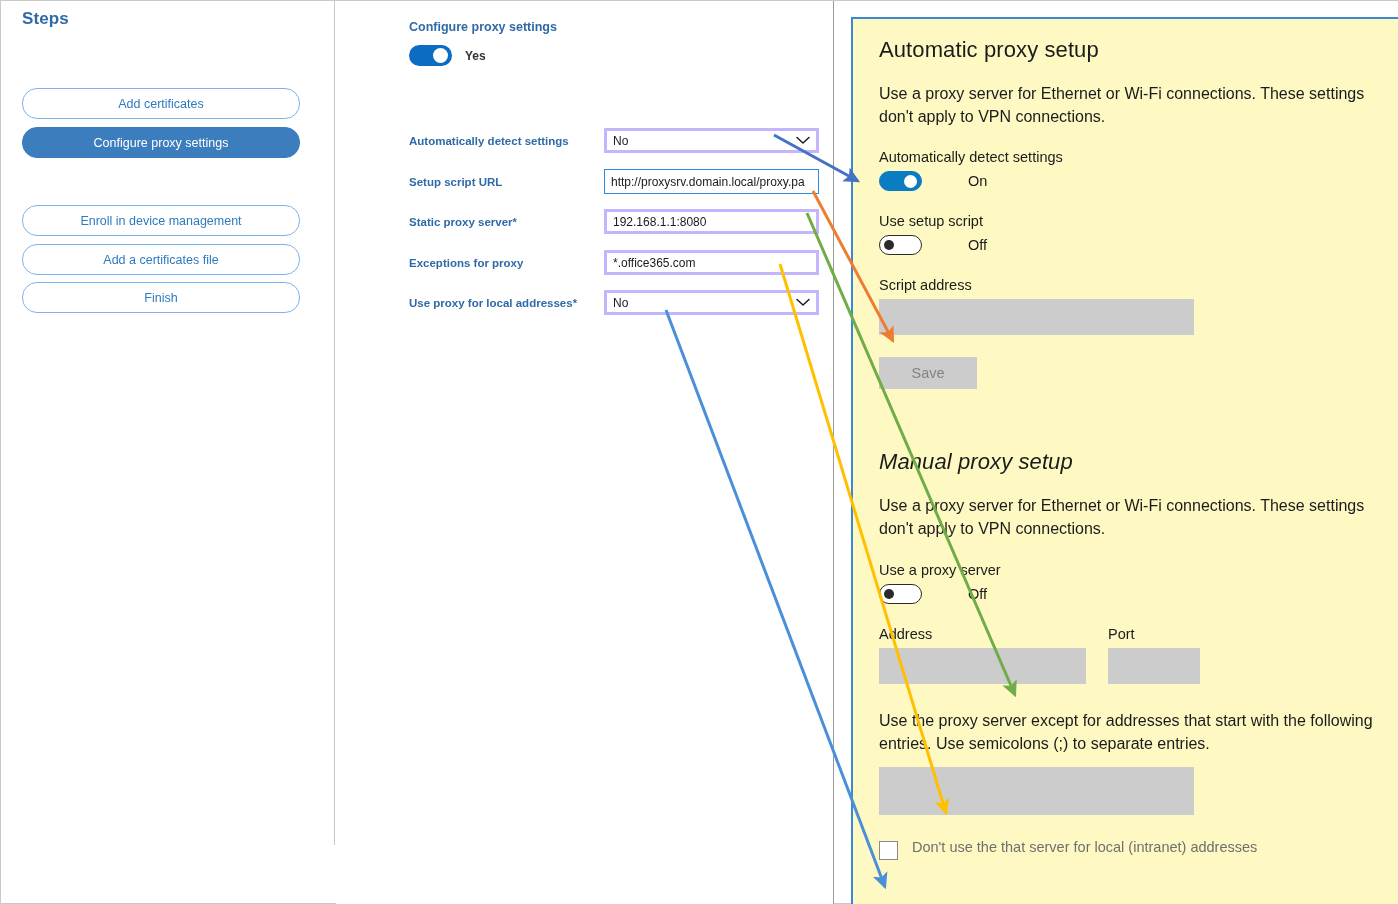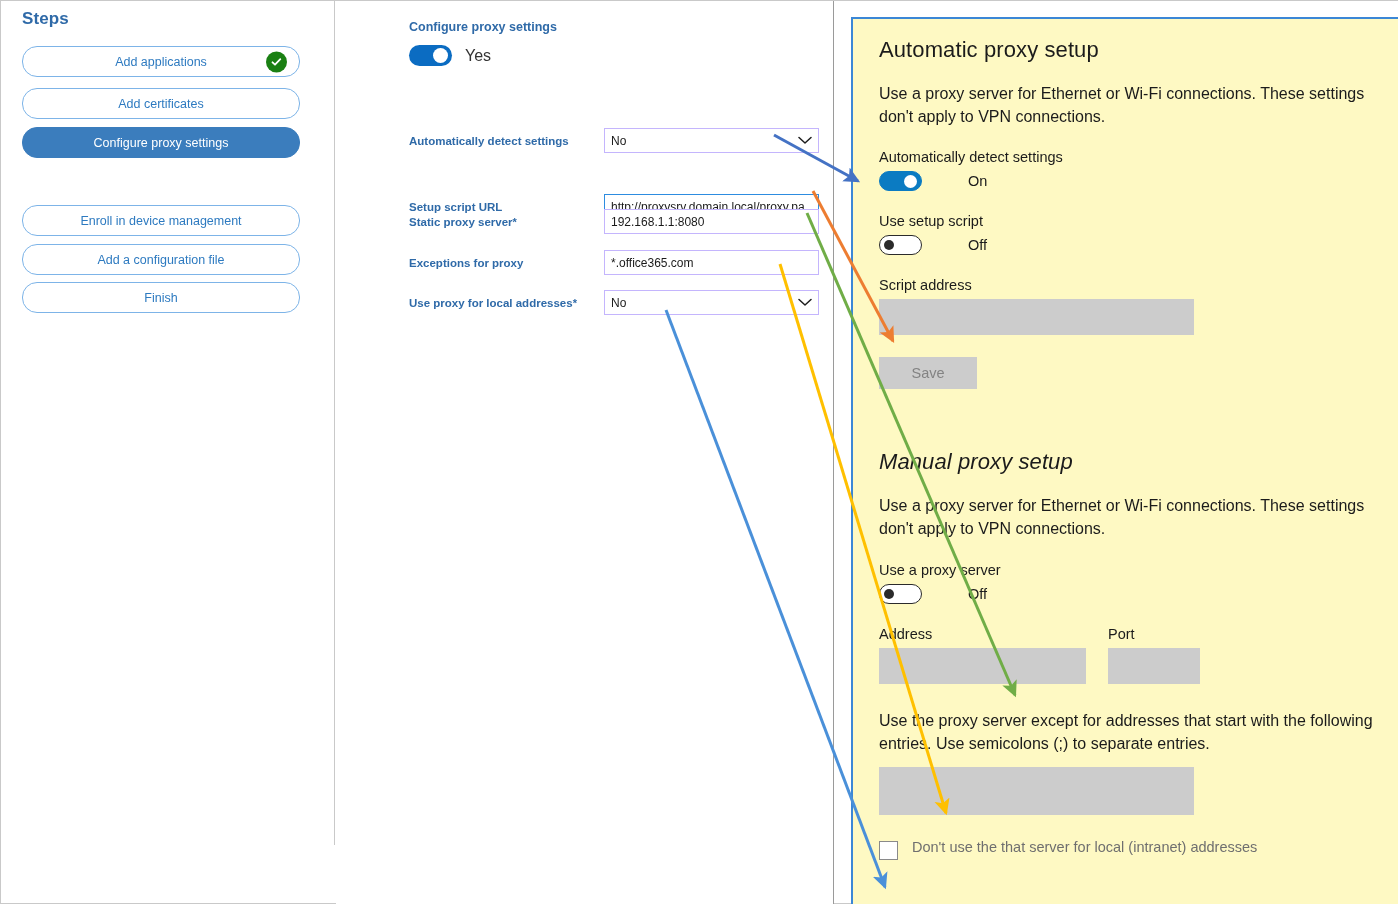--- a/index.html
+++ b/index.html
@@ -111,22 +111,22 @@
     flex: none;
   }
   .fluent-toggle .knob {
     position: absolute;
     top: 3px; right: 4px;
     width: 15px; height: 15px;
     border-radius: 50%;
     background: #ffffff;
   }
   #form-toggle-label {
-    font-size: 16px;
-    font-weight: normal;
+    font-size: 12px;
+    font-weight: bold;
     color: #333333;
   }
 
   .field-row {
     position: absolute;
     left: 73px;
     width: 410px;
     height: 26px;
   }
   .field-label {
@@ -142,21 +142,21 @@
     color: #2f6aa8;
     font-size: 11px;
   }
   .field-control {
     position: absolute;
     left: 195px;
     top: 0;
     width: 215px;
     height: 25px;
     box-sizing: border-box;
-    border: 1px solid #c4b5fd;
+    border: 3px solid #c4b5fd;
     background: #ffffff;
     display: flex;
     align-items: center;
     padding: 0 6px;
     font-size: 12px;
     color: #1a1a1a;
     cursor: text;
   }
   .field-control.select {
     cursor: pointer;
@@ -304,44 +304,36 @@
   }
 </style>
 </head>
 <body>
 
 <div id="page-frame">
 
   <div id="steps-panel">
     <div id="steps-title">Steps</div>
 
-    <div class="step-btn" style="top:45px;">
-      <span>Add applications</span>
-      <span class="step-check">
-        <svg width="13" height="13" viewBox="0 0 13 13">
-            <path d="M2.5 6.8 L5 9.2 L10.3 3.7" stroke="#ffffff" stroke-width="1.8" fill="none" stroke-linecap="round" stroke-linejoin="round"></path>
-          </svg>
-      </span>
-    </div>
 
     <div class="step-btn" style="top:87px;">
       <span>Add certificates</span>
     </div>
 
     <div class="step-btn active" style="top:126px;">
       <span>Configure proxy settings</span>
     </div>
 
 
     <div class="step-btn" style="top:204px;">
       <span>Enroll in device management</span>
     </div>
 
     <div class="step-btn" style="top:243px;">
-      <span>Add a configuration file</span>
+      <span>Add a certificates file</span>
     </div>
 
     <div class="step-btn" style="top:281px;">
       <span>Finish</span>
     </div>
   </div>
 
   <div id="form-panel">
     <div id="form-heading">Configure proxy settings</div>
 
@@ -357,21 +349,21 @@
       <div class="field-control select">
         <span class="field-value">No</span>
         <span class="chev">
           <svg width="14" height="9" viewBox="0 0 14 9">
               <path d="M1 1.5 L7 7 L13 1.5" stroke="#1d1d1d" stroke-width="1.5" fill="none" stroke-linecap="round" stroke-linejoin="round"></path>
             </svg>
         </span>
       </div>
     </div>
 
-    <div class="field-row" style="top:168px;margin-top:25px;">
+    <div class="field-row" style="top:168px;">
       <span class="field-label"><span>Setup script URL</span></span>
       <div class="field-control focused">
         <span class="field-value">http://proxysrv.domain.local/proxy.pa</span>
       </div>
     </div>
 
     <div class="field-row" style="top:208px;">
       <span class="field-label"><span>Static proxy server</span><span class="req-star">*</span></span>
       <div class="field-control">
         <span class="field-value">192.168.1.1:8080</span>

